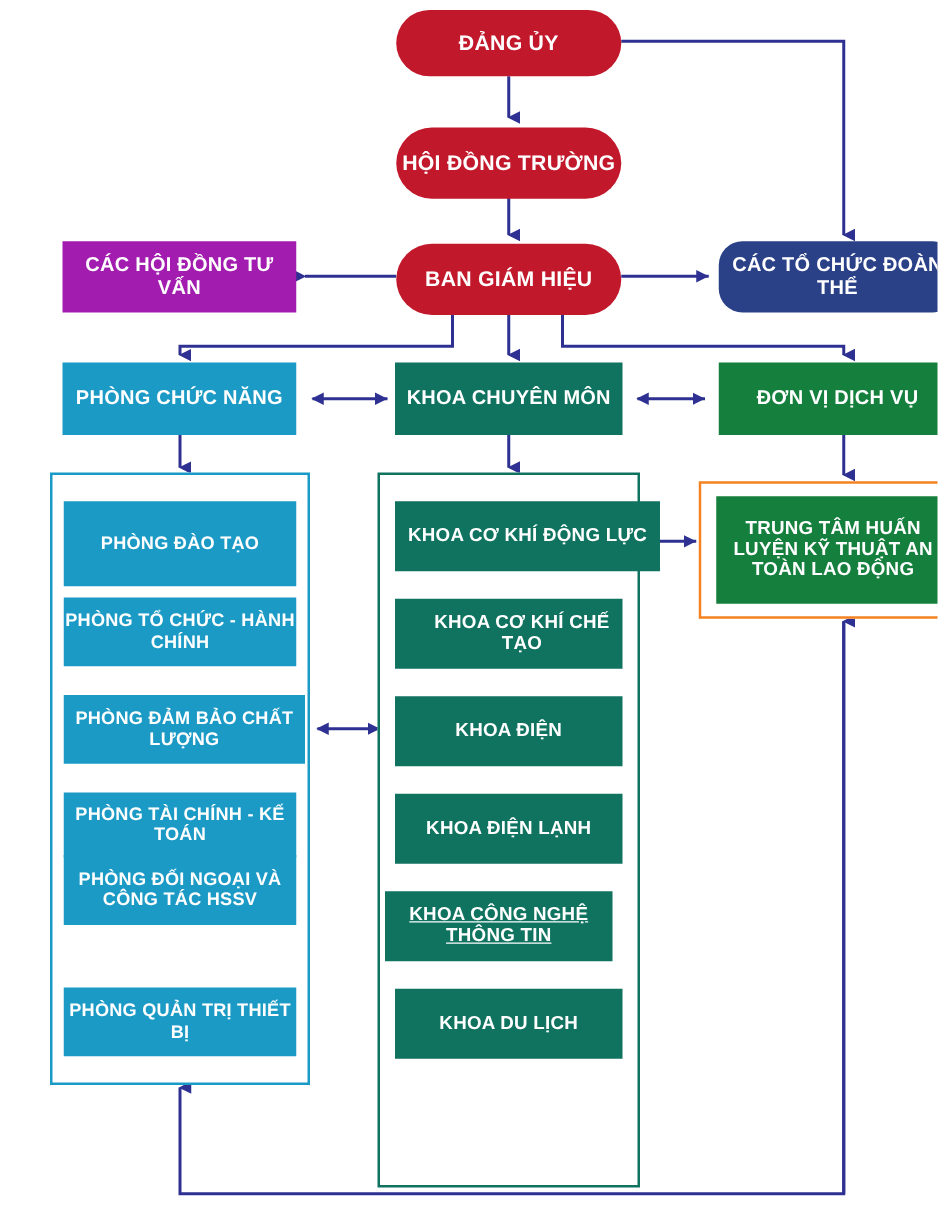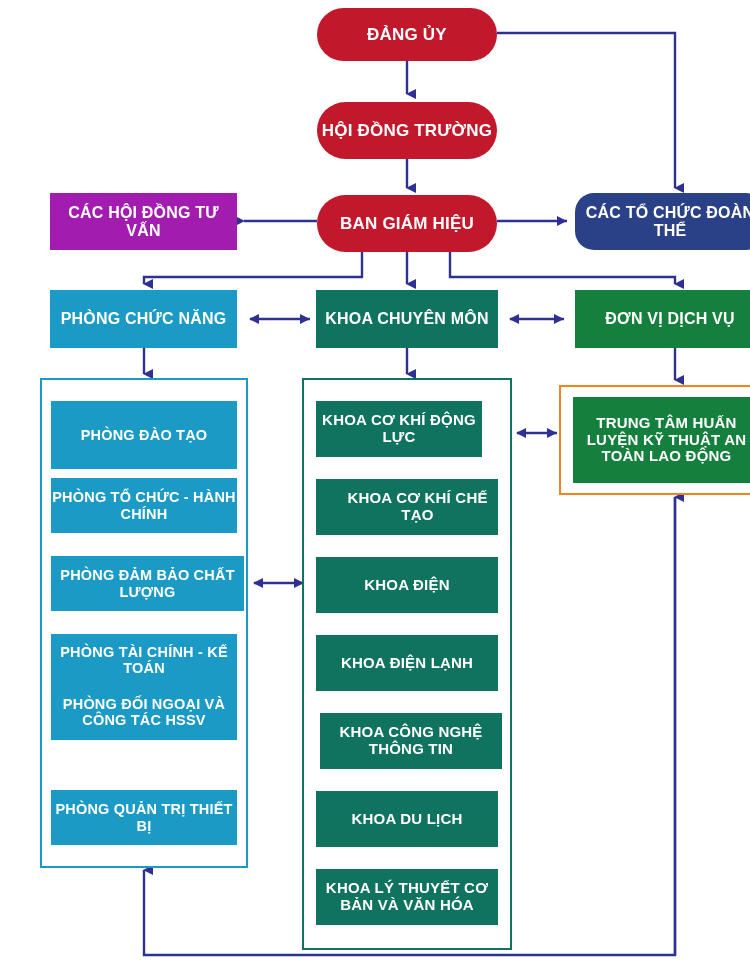--- a/index.html
+++ b/index.html
@@ -124,39 +124,36 @@
   <div class="node cyan" style="left:19px;top:634px;width:186px;height:52px;font-size:14.5px;">
     <span>PHÒNG TÀI CHÍNH - KẾ TOÁN</span>
   </div>
   <div class="node cyan" style="left:19px;top:684px;width:186px;height:56px;font-size:14.5px;">
     <span>PHÒNG ĐỐI NGOẠI VÀ CÔNG TÁC HSSV</span>
   </div>
   <div class="node cyan" style="left:19px;top:790px;width:186px;height:55px;font-size:14.5px;">
     <span>PHÒNG QUẢN TRỊ THIẾT BỊ</span>
   </div>
 
-  <div class="node green" style="left:284px;top:401px;width:166px;height:56px;font-size:15px;">
+  <div class="node green" style="left:284px;top:401px;width:212px;height:56px;font-size:15px;">
     <span>KHOA CƠ KHÍ ĐỘNG LỰC</span>
   </div>
   <div class="node green" style="left:284px;top:479px;width:182px;height:56px;font-size:15px;padding-left:21px;">
     <span>KHOA CƠ KHÍ CHẾ TẠO</span>
   </div>
   <div class="node green" style="left:284px;top:557px;width:182px;height:56px;font-size:15px;">
     <span>KHOA ĐIỆN</span>
   </div>
   <div class="node green" style="left:284px;top:635px;width:182px;height:56px;font-size:15px;align-items:center;">
     <span>KHOA ĐIỆN LẠNH</span>
   </div>
-  <div class="node green" style="left:288px;top:713px;width:182px;height:56px;font-size:15px;">
+  <div class="node green" style="left:276px;top:713px;width:182px;height:56px;font-size:15px;text-decoration:underline;">
     <span>KHOA CÔNG NGHỆ THÔNG TIN</span>
   </div>
   <div class="node green" style="left:284px;top:791px;width:182px;height:56px;font-size:15px;">
     <span>KHOA DU LỊCH</span>
-  </div>
-  <div class="node green" style="left:284px;top:869px;width:182px;height:56px;font-size:15px;">
-    <span>KHOA LÝ THUYẾT CƠ BẢN VÀ VĂN HÓA</span>
   </div>
 
   <div class="node orange" style="left:541px;top:397px;width:187px;height:86px;font-size:15px;">
     <span>TRUNG TÂM HUẤN LUYỆN KỸ THUẬT AN TOÀN LAO ĐỘNG</span>
   </div>
 
 </div>
 
 </body></html>

